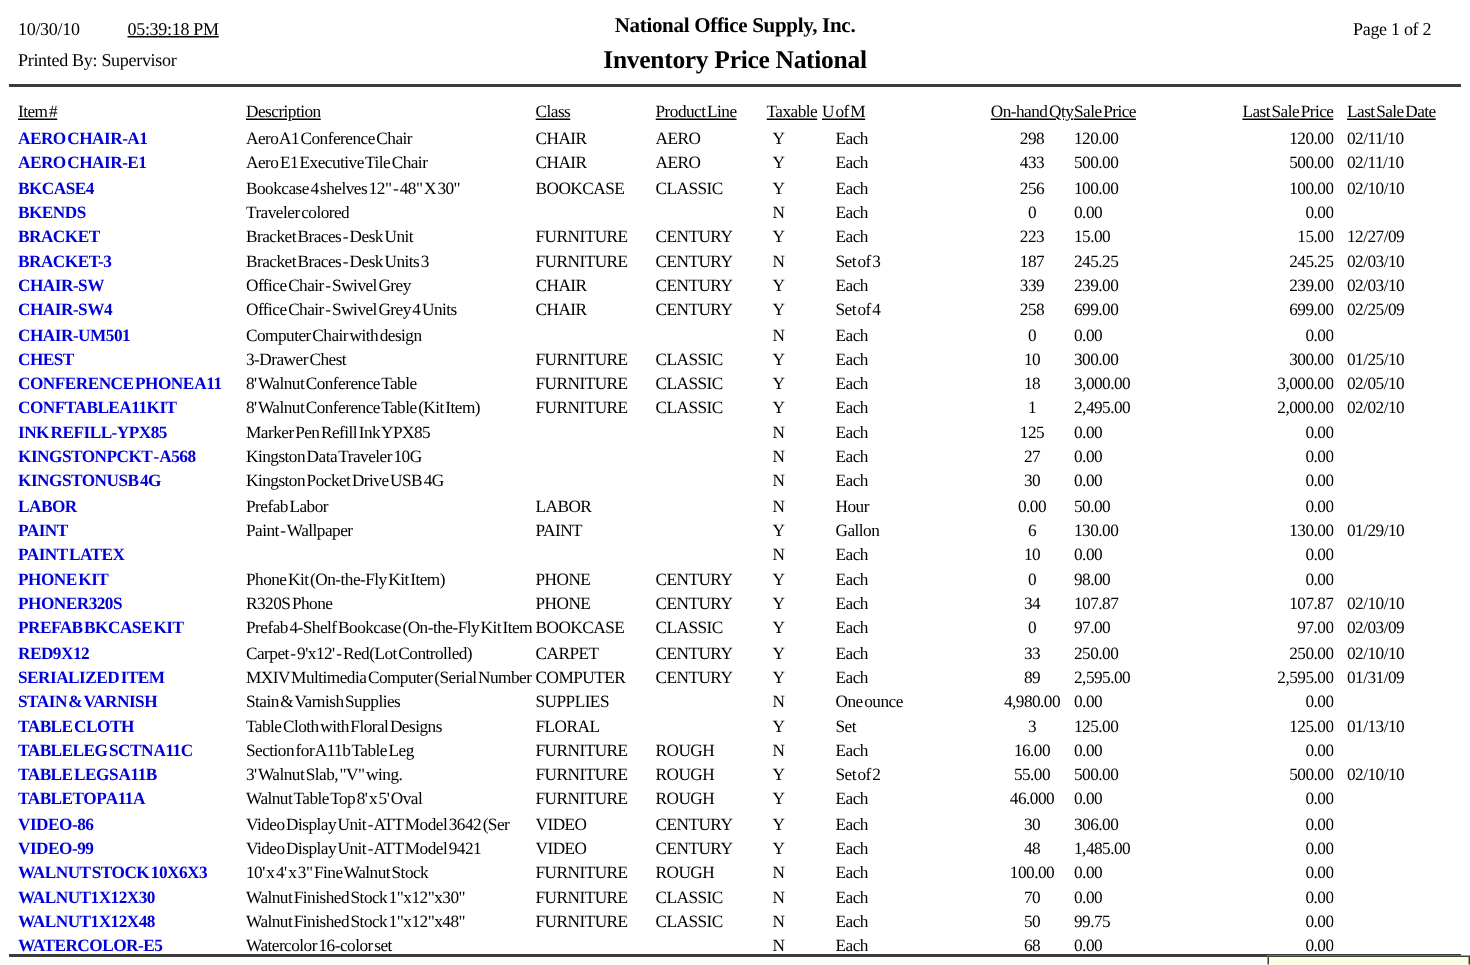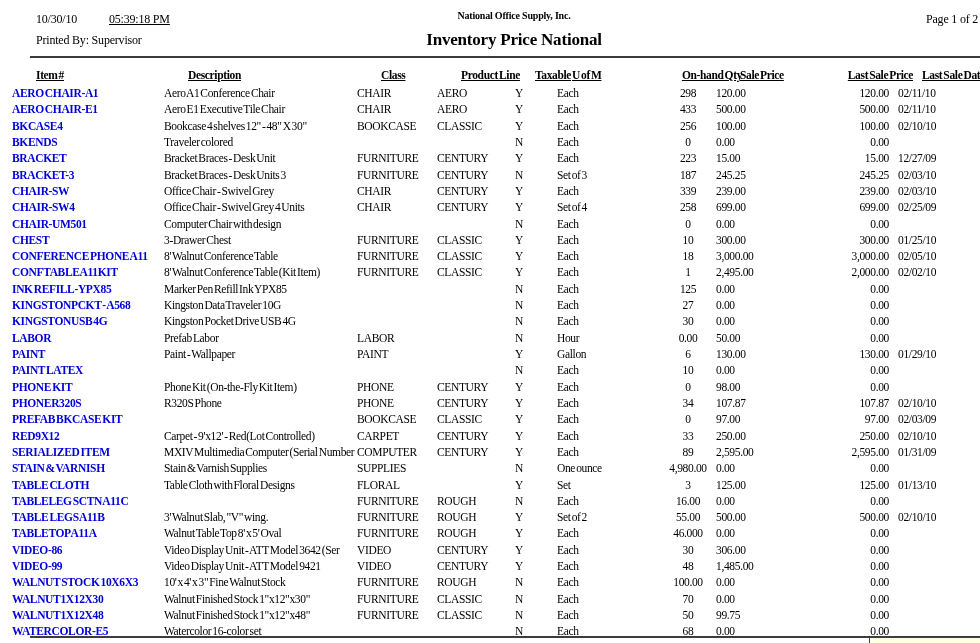--- a/index.html
+++ b/index.html
@@ -2,35 +2,35 @@
 <html><head>
 <meta charset="utf-8">
 <style>
   html,body{margin:0;padding:0;}
   body{
     width:980px;height:643px;position:relative;overflow:hidden;
     background:#ffffff;
     font-family:"Liberation Serif","DejaVu Serif",serif;
     color:#000;
   }
-  .abs{position:absolute;margin-left:24px;}
+  .abs{position:absolute;}
   
   .hdr-small{font-size:12px;letter-spacing:-0.2px;}
-  .company{font-size:10px;font-weight:bold;letter-spacing:-0.2px;}
+  .company{font-size:14px;font-weight:bold;letter-spacing:-0.2px;}
   .report-title{font-size:17px;font-weight:bold;letter-spacing:-0.2px;}
   .center{left:0;width:980px;text-align:center;}
   .rule{left:6px;width:968px;height:2px;background:#3c3c3c;}
   
   .colhead-row,.trow{position:relative;height:16.32px;}
   .cell{
     position:absolute;top:0;height:16.32px;line-height:15px;
     font-size:11.5px;letter-spacing:-0.35px;word-spacing:-1.5px;
     white-space:nowrap;overflow:hidden;
   }
-  .hdr .cell, .cell.hdr{font-weight:bold;text-decoration:underline;}
+  .hdr .cell, .cell.hdr{font-weight:normal;text-decoration:underline;}
   .c-item {left:12px; width:150px;}
   .c-desc {left:164px;width:191px;}
   .c-cls  {left:357px;width:78px;}
   .c-line {left:437px;width:72px;}
   .c-tax  {left:511px;width:38px;}
   .c-uom  {left:548px;width:58px;}
   .c-qty  {left:628px;width:120px;text-align:center;}
   .c-price{left:716px;width:86px; }
   .c-lastp{left:806px;width:83px; text-align:right;}
   .c-lastd{left:898px;width:80px;}
@@ -304,20 +304,21 @@
         <span class="cell c-line">CENTURY</span>
         <span class="cell c-tax">Y</span>
         <span class="cell c-uom">Each</span>
         <span class="cell c-qty">34</span>
         <span class="cell c-price">107.87</span>
         <span class="cell c-lastp">107.87</span>
         <span class="cell c-lastd">02/10/10</span>
       </div>
       <div class="trow">
         <span class="cell c-item">PREFAB BKCASE KIT</span>
+        <span class="cell c-desc">Prefab 4-Shelf Bookcase (On-the-Fly Kit Item</span>
         <span class="cell c-cls">BOOKCASE</span>
         <span class="cell c-line">CLASSIC</span>
         <span class="cell c-tax">Y</span>
         <span class="cell c-uom">Each</span>
         <span class="cell c-qty">0</span>
         <span class="cell c-price">97.00</span>
         <span class="cell c-lastp">97.00</span>
         <span class="cell c-lastd">02/03/09</span>
       </div>
       <div class="trow">
@@ -363,20 +364,21 @@
         <span class="cell c-line"></span>
         <span class="cell c-tax">Y</span>
         <span class="cell c-uom">Set</span>
         <span class="cell c-qty">3</span>
         <span class="cell c-price">125.00</span>
         <span class="cell c-lastp">125.00</span>
         <span class="cell c-lastd">01/13/10</span>
       </div>
       <div class="trow">
         <span class="cell c-item">TABLELEG SCTN A11C</span>
+        <span class="cell c-desc">Section for A11b Table Leg</span>
         <span class="cell c-cls">FURNITURE</span>
         <span class="cell c-line">ROUGH</span>
         <span class="cell c-tax">N</span>
         <span class="cell c-uom">Each</span>
         <span class="cell c-qty">16.00</span>
         <span class="cell c-price">0.00</span>
         <span class="cell c-lastp">0.00</span>
         <span class="cell c-lastd"></span>
       </div>
       <div class="trow">

